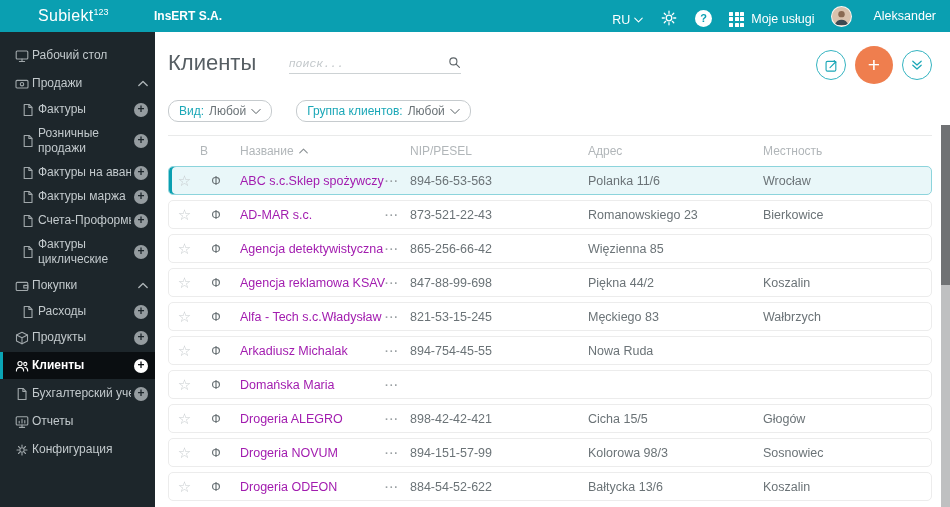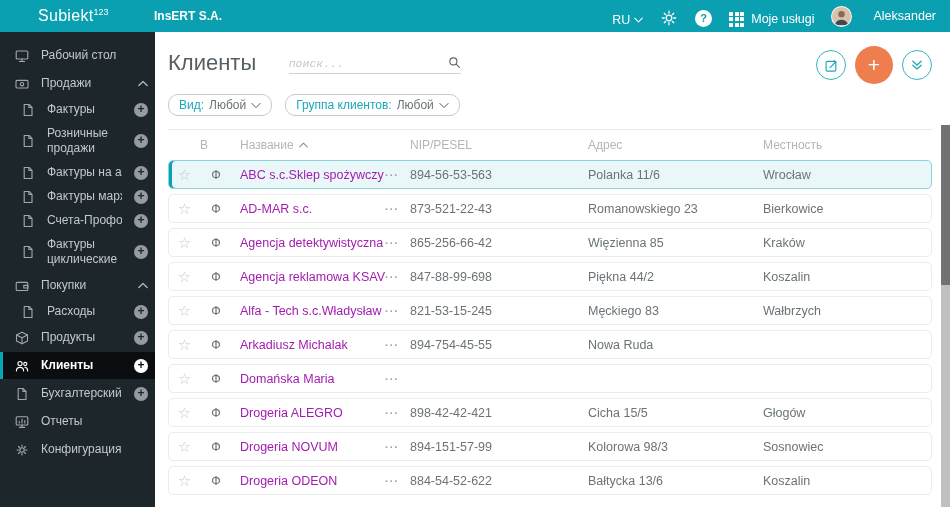--- a/index.html
+++ b/index.html
@@ -24,21 +24,21 @@
   .apps{display:flex;align-items:center;gap:7px;cursor:pointer}
   .grid-icon{display:grid;grid-template-columns:repeat(3,4px);grid-gap:1.5px}
   .grid-icon i{width:4px;height:4px;background:#fff;border-radius:.5px}
   .user{display:flex;align-items:center;gap:21px;cursor:pointer}
   .avatar{width:21px;height:21px;border-radius:50%;background:#d9c2ad;border:1px solid rgba(255,255,255,.85);
           overflow:hidden;display:flex;align-items:flex-end;justify-content:center}
   .wline{stroke:#fff;fill:none;stroke-width:1.4;stroke-linecap:round;stroke-linejoin:round}
 
   
   .sidebar{position:absolute;left:0;top:32px;bottom:0;width:155px;background:var(--sbbg);padding-top:9px;overflow:hidden}
-  .sb-item{display:flex;align-items:center;gap:12px;padding:6px 7px 6px 11px;margin:1px 0;
+  .sb-item{display:flex;align-items:center;gap:3px;padding:6px 7px 6px 11px;margin:1px 0;
            color:var(--sbtext);font-size:12px;cursor:pointer;border-left:3px solid transparent}
   .sb-item.sub{padding-left:17px;padding-top:4px;padding-bottom:4px}
   .sb-icon{width:15px;height:15px;flex:none;opacity:.8;display:flex;align-items:center;justify-content:center}
   .sb-icon svg{width:14px;height:14px}
   .sb-icon svg *{stroke:currentColor;fill:none;stroke-width:1.1;stroke-linecap:round;stroke-linejoin:round}
   .sb-label{flex:1;line-height:1.25;white-space:nowrap;overflow:hidden}
   .sb-item.wrap .sb-label{white-space:normal}
   .sb-plus{width:14px;height:14px;border-radius:50%;background:#959ca0;color:var(--sbbg);
            font-size:12px;line-height:13px;text-align:center;font-weight:bold;flex:none}
   .sb-chevron{flex:none;display:flex;color:#aeb5b8}
@@ -59,21 +59,21 @@
                 padding:3px 0;color:#6b7377;background:transparent;font-family:Liberation Mono, monospace}
   .search input::placeholder{color:#c3c8cb;font-style:italic}
   .search .sicon{flex:none;color:#5d6468}
   .sicon svg *{stroke:currentColor;fill:none;stroke-width:1.2;stroke-linecap:round;stroke-linejoin:round}
   .actions{position:absolute;top:14px;right:0;display:flex;align-items:center;gap:9px}
   .circle-btn{width:30px;height:30px;border-radius:50%;border:1px solid #35b4c1;background:#fff;
               color:#1aa7b7;display:flex;align-items:center;justify-content:center;cursor:pointer;padding:0}
   .circle-btn svg *{stroke:currentColor;fill:none;stroke-width:1.2;stroke-linecap:round;stroke-linejoin:round}
   .add-btn{width:38px;height:38px;border-radius:50%;border:none;background:var(--orange);color:#fff;
            font-size:21px;font-weight:300;line-height:1;display:flex;align-items:center;justify-content:center;cursor:pointer;padding:0 0 2px}
-  .filters{display:flex;gap:13px;margin-top:18px}
+  .filters{display:flex;gap:24px;margin-top:24px}
   .chip{display:inline-flex;align-items:center;gap:5px;border:1px solid #c6cbce;border-radius:10px;
         padding:3px 10px;font-size:12px;background:#fff;cursor:pointer}
   .chip .lab{color:#1aa7b7}
   .chip .val{color:#6b7377}
   .chip .sicon{color:#565e63}
   .divider{border:0;border-top:1px solid #e9eaea;margin:13px 0 0}
 
   
   .thead{display:grid;grid-template-columns:32px 32px 153px 20px 178px 175px 1fr;
          align-items:center;height:30px;color:#b1b6b9;font-size:12px}
@@ -388,21 +388,20 @@
         <span class="cell pad">Romanowskiego 23</span>
         <span class="cell pad">Bierkowice</span>
       </div>
       <div class="trow">
         <span class="cell star">☆</span>
         <span class="cell type">Ф</span>
         <span class="cell name">Agencja detektywistyczna KO...</span>
         <span class="cell dots">···</span>
         <span class="cell pad">865-256-66-42</span>
         <span class="cell pad">Więzienna 85</span>
-        <span class="cell pad">Kraków</span>
       </div>
       <div class="trow">
         <span class="cell star">☆</span>
         <span class="cell type">Ф</span>
         <span class="cell name">Agencja reklamowa KSAVON</span>
         <span class="cell dots">···</span>
         <span class="cell pad">847-88-99-698</span>
         <span class="cell pad">Piękna 44/2</span>
         <span class="cell pad">Koszalin</span>
       </div>

